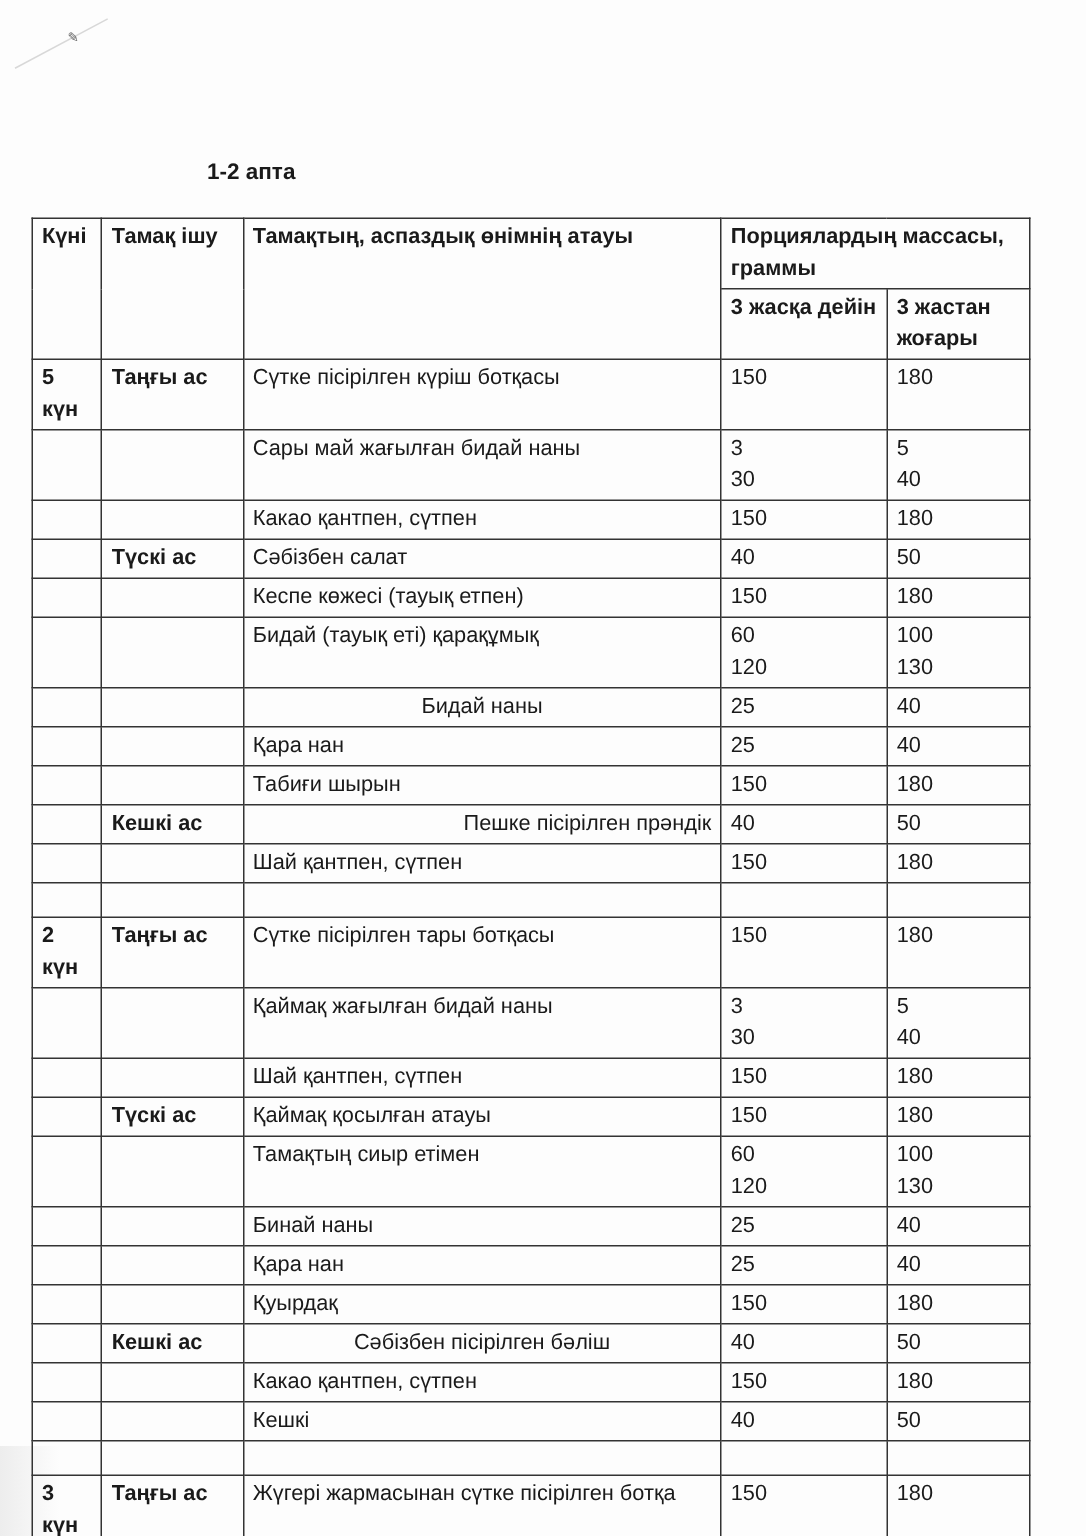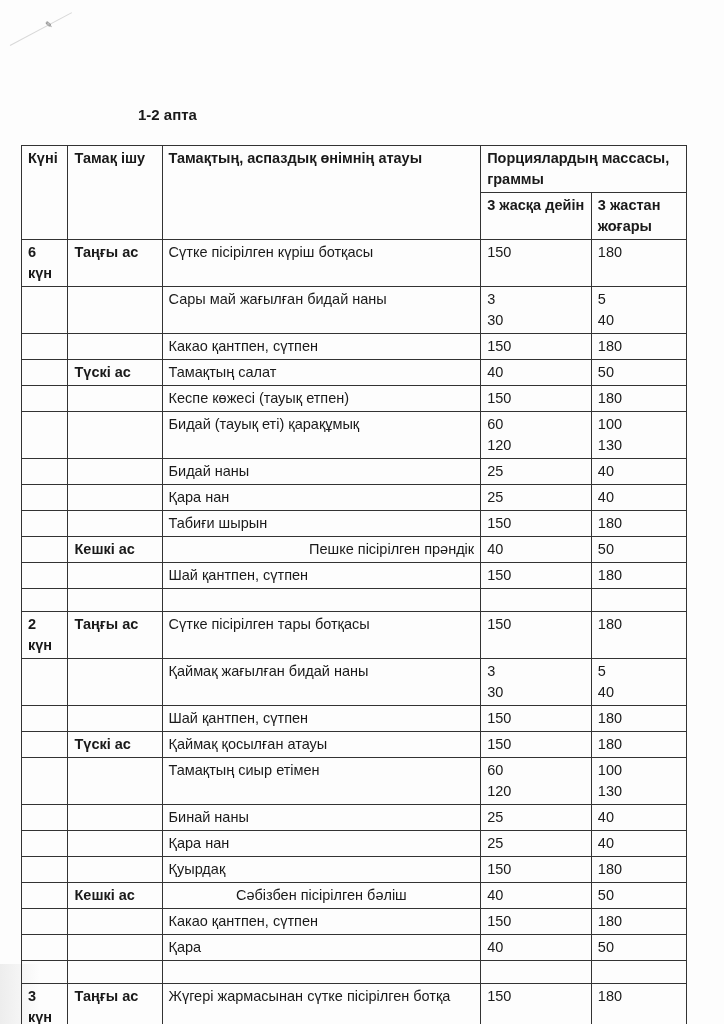--- a/index.html
+++ b/index.html
@@ -53,21 +53,21 @@
       <th rowspan="2">Тамақтың, аспаздық өнімнің атауы</th>
       <th colspan="2">Порциялардың массасы, граммы</th>
     </tr>
     <tr class="hdr-sub">
       <th>3 жасқа дейін</th>
       <th>3 жастан жоғары</th>
     </tr>
   </thead>
   <tbody id="menu-body">
       <tr>
-        <td class="day" style="white-space: pre-line;">6 күн</td>
+        <td class="day" style="white-space: pre-line;">5 күн</td>
         <td class="meal" style="white-space: pre-line;">Таңғы ас</td>
         <td style="white-space: pre-line;">Сүтке пісірілген күріш ботқасы</td>
         <td style="white-space: pre-line;">150</td>
         <td style="white-space: pre-line;">180</td>
       </tr>
       <tr>
         <td class="day" style="white-space: pre-line;"></td>
         <td class="meal" style="white-space: pre-line;"></td>
         <td style="white-space: pre-line;">Сары май жағылған бидай наны</td>
         <td style="white-space: pre-line;">3
@@ -78,21 +78,21 @@
       <tr>
         <td class="day" style="white-space: pre-line;"></td>
         <td class="meal" style="white-space: pre-line;"></td>
         <td style="white-space: pre-line;">Какао қантпен, сүтпен</td>
         <td style="white-space: pre-line;">150</td>
         <td style="white-space: pre-line;">180</td>
       </tr>
       <tr>
         <td class="day" style="white-space: pre-line;"></td>
         <td class="meal" style="white-space: pre-line;">Түскі ас</td>
-        <td style="white-space: pre-line;">Тамақтың салат</td>
+        <td style="white-space: pre-line;">Сәбізбен салат</td>
         <td style="white-space: pre-line;">40</td>
         <td style="white-space: pre-line;">50</td>
       </tr>
       <tr>
         <td class="day" style="white-space: pre-line;"></td>
         <td class="meal" style="white-space: pre-line;"></td>
         <td style="white-space: pre-line;">Кеспе көжесі (тауық етпен)</td>
         <td style="white-space: pre-line;">150</td>
         <td style="white-space: pre-line;">180</td>
       </tr>
@@ -101,21 +101,21 @@
         <td class="meal" style="white-space: pre-line;"></td>
         <td style="white-space: pre-line;">Бидай (тауық еті) қарақұмық</td>
         <td style="white-space: pre-line;">60
 120</td>
         <td style="white-space: pre-line;">100
 130</td>
       </tr>
       <tr>
         <td class="day" style="white-space: pre-line;"></td>
         <td class="meal" style="white-space: pre-line;"></td>
-        <td style="white-space: pre-line;">Бидай наны</td>
+        <td style="white-space: pre-line; text-align: center;">Бидай наны</td>
         <td style="white-space: pre-line;">25</td>
         <td style="white-space: pre-line;">40</td>
       </tr>
       <tr>
         <td class="day" style="white-space: pre-line;"></td>
         <td class="meal" style="white-space: pre-line;"></td>
         <td style="white-space: pre-line;">Қара нан</td>
         <td style="white-space: pre-line;">25</td>
         <td style="white-space: pre-line;">40</td>
       </tr>
@@ -217,21 +217,21 @@
       <tr>
         <td class="day" style="white-space: pre-line;"></td>
         <td class="meal" style="white-space: pre-line;"></td>
         <td style="white-space: pre-line;">Какао қантпен, сүтпен</td>
         <td style="white-space: pre-line;">150</td>
         <td style="white-space: pre-line;">180</td>
       </tr>
       <tr>
         <td class="day" style="white-space: pre-line;"></td>
         <td class="meal" style="white-space: pre-line;"></td>
-        <td style="white-space: pre-line;">Қара</td>
+        <td style="white-space: pre-line;">Кешкі</td>
         <td style="white-space: pre-line;">40</td>
         <td style="white-space: pre-line;">50</td>
       </tr>
       <tr class="row-blank">
         <td class="day"></td>
         <td class="meal"></td>
         <td></td>
         <td></td>
         <td></td>
       </tr>

